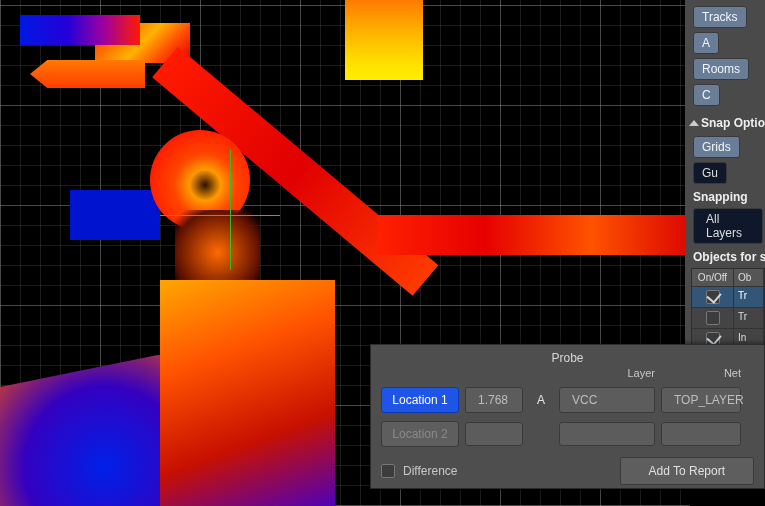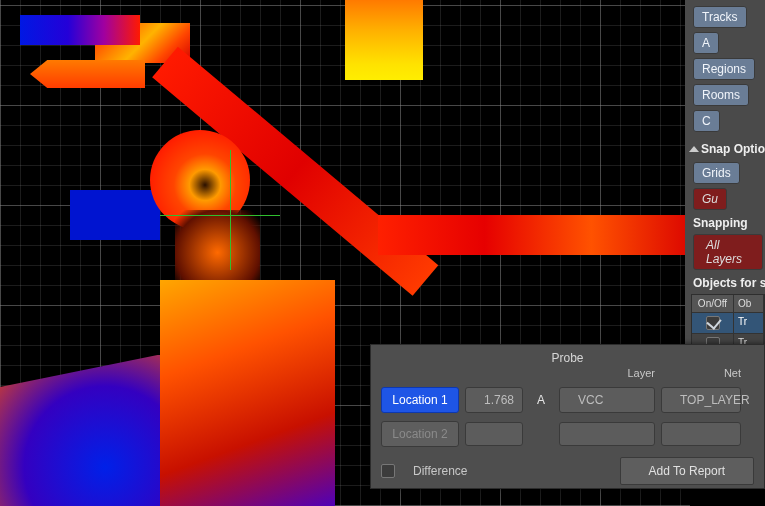--- a/index.html
+++ b/index.html
@@ -57,21 +57,21 @@
     display:inline-block;
     background:#6a7d96;
     color:#f0f4fa;
     border:1px solid #3a3a3a;
     border-radius:3px;
     padding:3px 8px;
     margin:2px 2px;
     font-size:12px;
     cursor:pointer;
   }
-  .btn.dark { background:#7f1d1d; color:#ddd;font-style:italic; }
+  .btn.dark { background:#0f172a; color:#ddd; }
   .section-hdr {
     display:flex; align-items:center;
     font-weight:bold; font-size:12px;
     margin:8px 0 4px 0; gap:4px;
     color:#eee;
     white-space:nowrap;
   }
   .tri { display:inline-block; width:0;height:0;border-top:5px solid transparent;border-bottom:5px solid transparent;border-right:6px solid #ccc; transform:rotate(90deg); }
   .sub-label { font-weight:bold; font-size:12px; margin:4px 0 2px 2px; color:#eee; white-space:nowrap; }
   .snap-table {
@@ -122,28 +122,28 @@
   }
   .col-hdr { text-align:right; color:#c8c8c8; font-size:11px; }
   .pbtn {
     background:#5e5e5e; border:1px solid #3a3a3a; border-radius:3px;
     padding:5px 2px; color:#ccc; text-align:center; cursor:pointer;
   }
   .pbtn.active { background:#1e55e6; border-color:#0d38b0; color:#fff; }
   .pbtn.disabled { color:#8a8a8a; }
   .pinput {
     background:#5c5c5c; border:1px solid #3a3a3a; border-radius:3px;
-    padding:5px 18px; color:#bdbdbd; min-height:24px;
+    padding:5px 12px; color:#bdbdbd; min-height:24px;
   }
   .a-cell { text-align:center; color:#e4e4e4; }
   .probe-bottom {
     display:flex; justify-content:space-between; align-items:center;
     padding:10px 10px 0 10px;
   }
-  .chk-wrap { display:flex; align-items:center; gap:18px; color:#c8c8c8; }
+  .chk-wrap { display:flex; align-items:center; gap:8px; color:#c8c8c8; }
   .wide-btn {
     background:#5e5e5e; border:1px solid #3a3a3a; border-radius:2px;
     padding:6px 28px; color:#e0e0e0; cursor:pointer;
   }
 </style>
 </head>
 <body>
 
 <div class="canvas-area">
   <div class="grid-lines"></div>
@@ -170,23 +170,20 @@
 
   <div class="shape" style="left:160px; top:280px; width:175px; height:230px; background:linear-gradient(160deg,#ffa600,#ff5200,#c81000,#4a00c0);"></div>
 
   <div class="crosshair-h" style="left:160px; top:215px;"></div>
   <div class="crosshair-v" style="left:230px; top:150px;"></div>
 </div>
 
 <div class="side-panel">
   <div>
     <span class="btn">Tracks</span><span class="btn">A</span>
-  </div>
-  <div>
-    <span class="btn">Regions</span>
   </div>
   <div>
     <span class="btn">Rooms</span><span class="btn">C</span>
   </div>
 
   <div class="section-hdr">
     <span class="tri"></span>
     <span>Snap Options</span>
   </div>
   <div>

